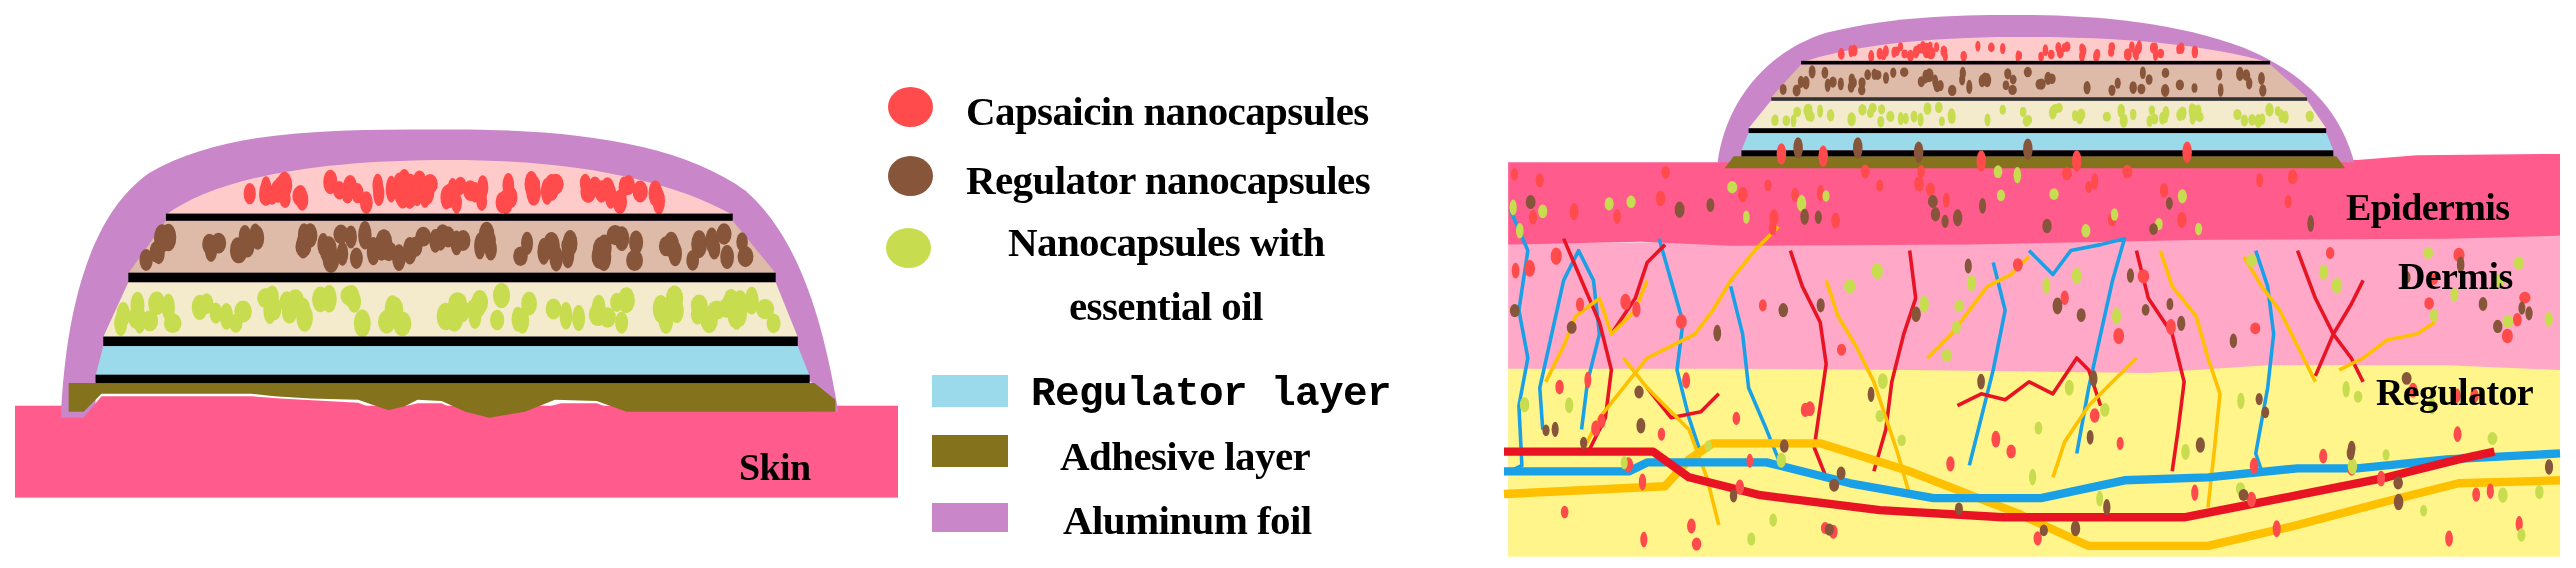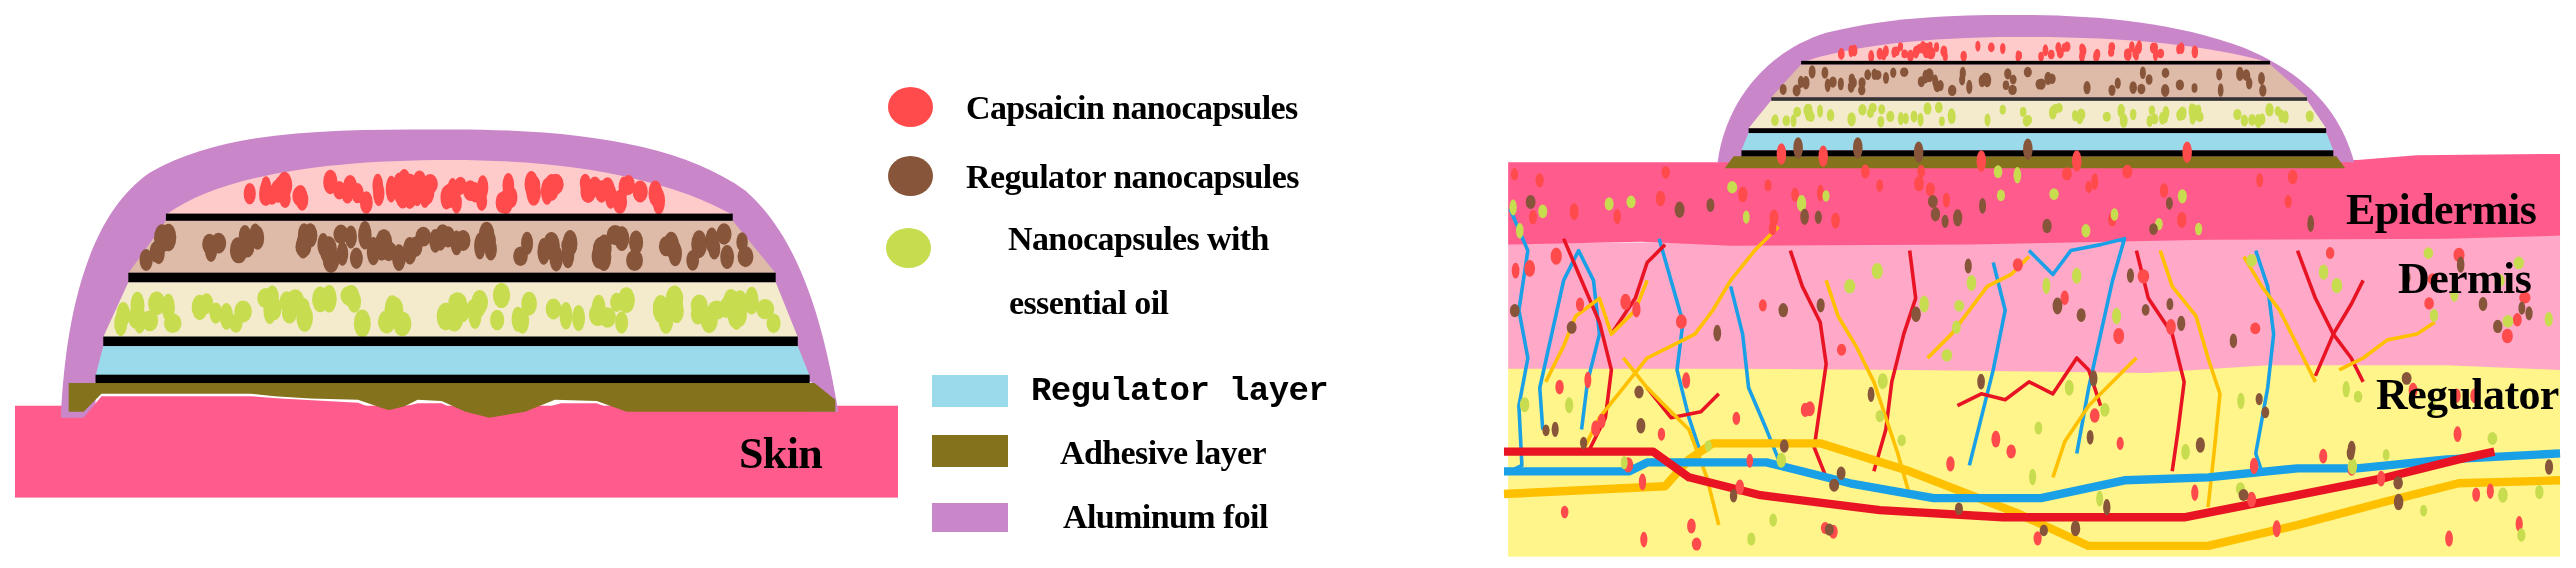--- a/index.html
+++ b/index.html
@@ -7,22 +7,22 @@
   #stage { position: absolute; left: 0; top: 0; width: 2576px; height: 568px; }
   svg { position: absolute; left: 0; top: 0; }
   .label {
     position: absolute;
     font-family: "Liberation Serif", "DejaVu Serif", serif;
     font-weight: bold;
     color: #000;
     white-space: nowrap;
     line-height: 1;
   }
-  .legend-text { font-size: 34px; letter-spacing: -0.6px; }
-  .layer-label { font-size: 44px; letter-spacing: -0.6px; }
+  .legend-text { font-size: 41px; letter-spacing: -0.6px; }
+  .layer-label { font-size: 38px; letter-spacing: -0.6px; }
   .legend-dot { position: absolute; border-radius: 50%; }
   .legend-swatch { position: absolute; }
 </style>
 </head>
 <body>
 
 <div id="stage">
 
   <svg id="left-svg" width="907" height="568" viewBox="0 0 1520 952">
       <rect x="25" y="680" width="1480" height="154" fill="#FF5C8D"></rect>
@@ -715,32 +715,32 @@
       <ellipse cx="3013" cy="248" rx="8" ry="18" fill="#87553A"></ellipse>
       <ellipse cx="3055" cy="262" rx="8" ry="18" fill="#FF4B4B"></ellipse>
       <ellipse cx="3113" cy="248" rx="8" ry="18" fill="#87553A"></ellipse>
       <ellipse cx="3215" cy="255" rx="8" ry="18" fill="#87553A"></ellipse>
       <ellipse cx="3320" cy="270" rx="8" ry="18" fill="#FF4B4B"></ellipse>
       <ellipse cx="3398" cy="250" rx="8" ry="18" fill="#87553A"></ellipse>
       <ellipse cx="3480" cy="270" rx="8" ry="18" fill="#FF4B4B"></ellipse>
       <ellipse cx="3665" cy="255" rx="8" ry="18" fill="#FF4B4B"></ellipse>
     </svg>
 
-  <div class="label layer-label" style="left:739px; top:432px;">Skin</div>
+  <div class="label layer-label" style="left:739px; top:448px;">Skin</div>
 
   <div>
     <div class="legend-dot" style="left: 888px; top: 87px; width: 45px; height: 40px; background: rgb(255, 75, 75);"></div>
     <div class="label legend-text" style="left:966px; top:91px;">Capsaicin nanocapsules</div>
 
     <div class="legend-dot" style="left: 888px; top: 156px; width: 45px; height: 40px; background: rgb(135, 85, 58);"></div>
     <div class="label legend-text" style="left:966px; top:160px;">Regulator nanocapsules</div>
 
     <div class="legend-dot" style="left: 886px; top: 228px; width: 45px; height: 40px; background: rgb(200, 220, 80);"></div>
     <div class="label legend-text" style="left:1008px; top:222px;">Nanocapsules with</div>
-    <div class="label legend-text" style="left:1009px; top:286px;">essential oil</div>
+    <div class="label legend-text" style="left:1069px; top:286px;">essential oil</div>
 
     <div class="legend-swatch" style="left: 932px; top: 375px; width: 76px; height: 32px; background: rgb(154, 218, 234);"></div>
     <div class="label legend-text" style="left:1031px; top:374px;font-family:Liberation Mono, monospace;">Regulator layer</div>
 
     <div class="legend-swatch" style="left: 932px; top: 435px; width: 76px; height: 32px; background: rgb(133, 114, 28);"></div>
     <div class="label legend-text" style="left:1060px; top:436px;">Adhesive layer</div>
 
     <div class="legend-swatch" style="left: 932px; top: 503px; width: 76px; height: 29px; background: rgb(201, 134, 201);"></div>
     <div class="label legend-text" style="left:1063px; top:500px;">Aluminum foil</div>
   </div>

